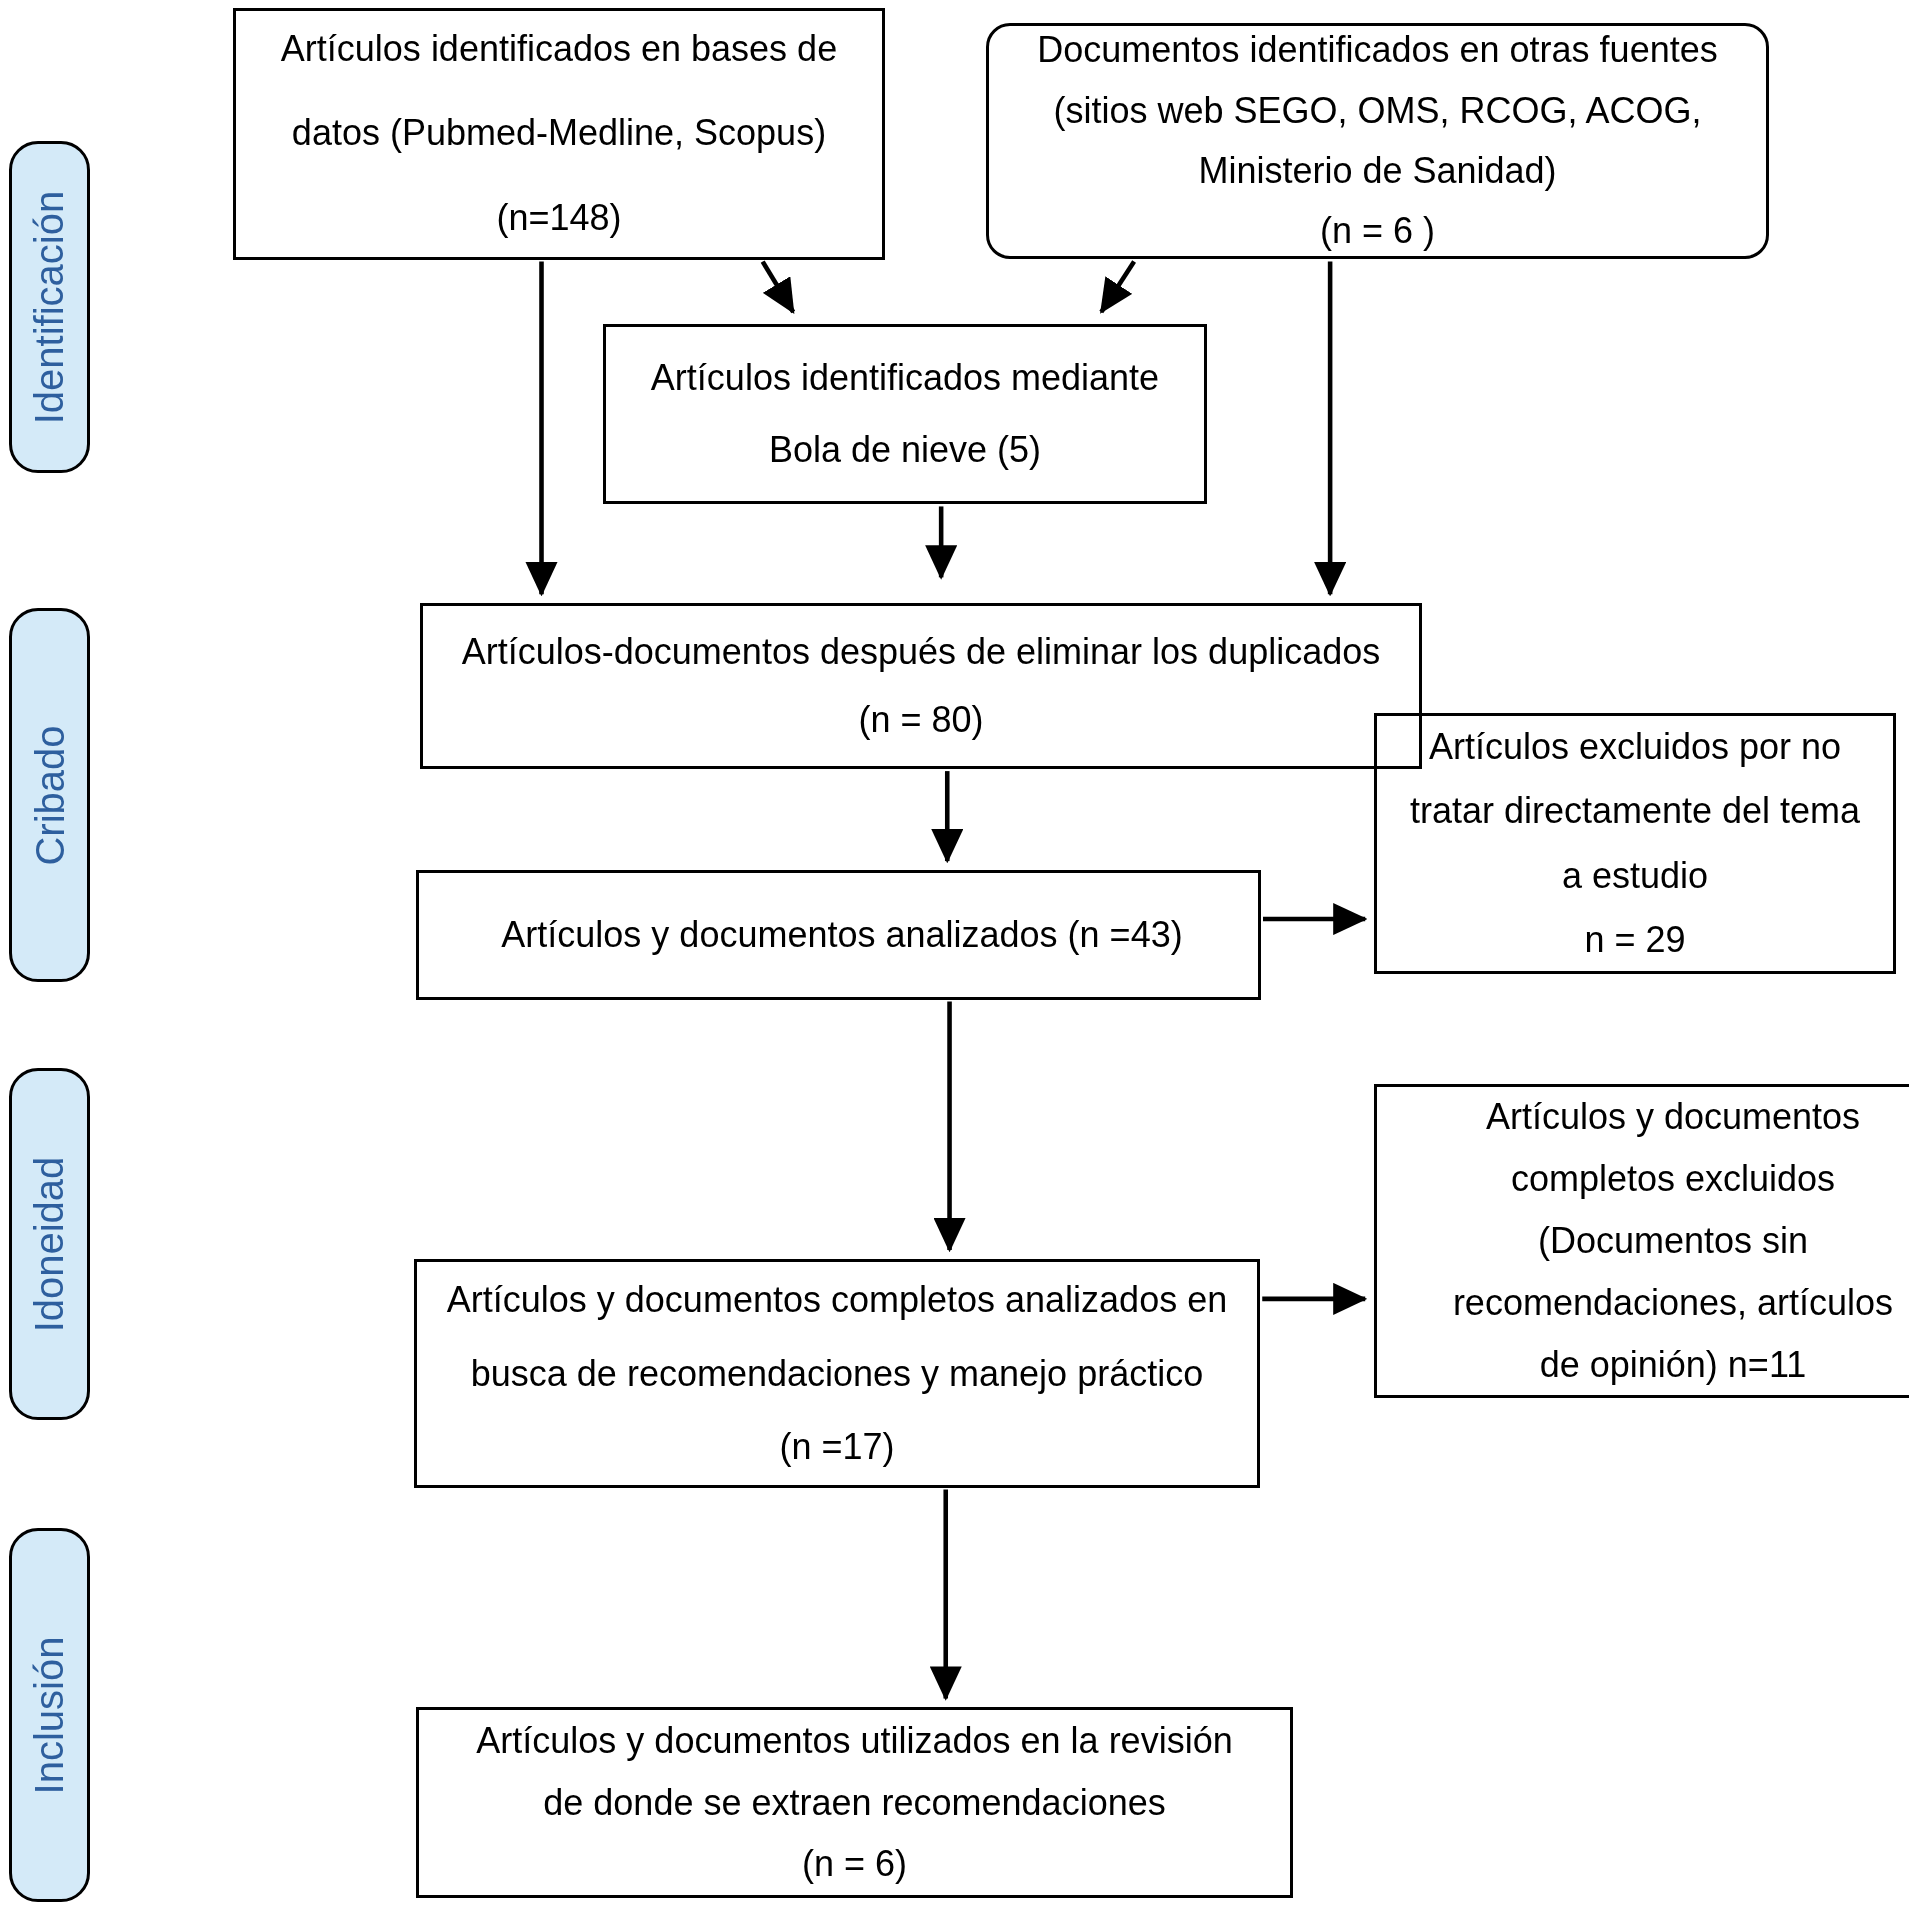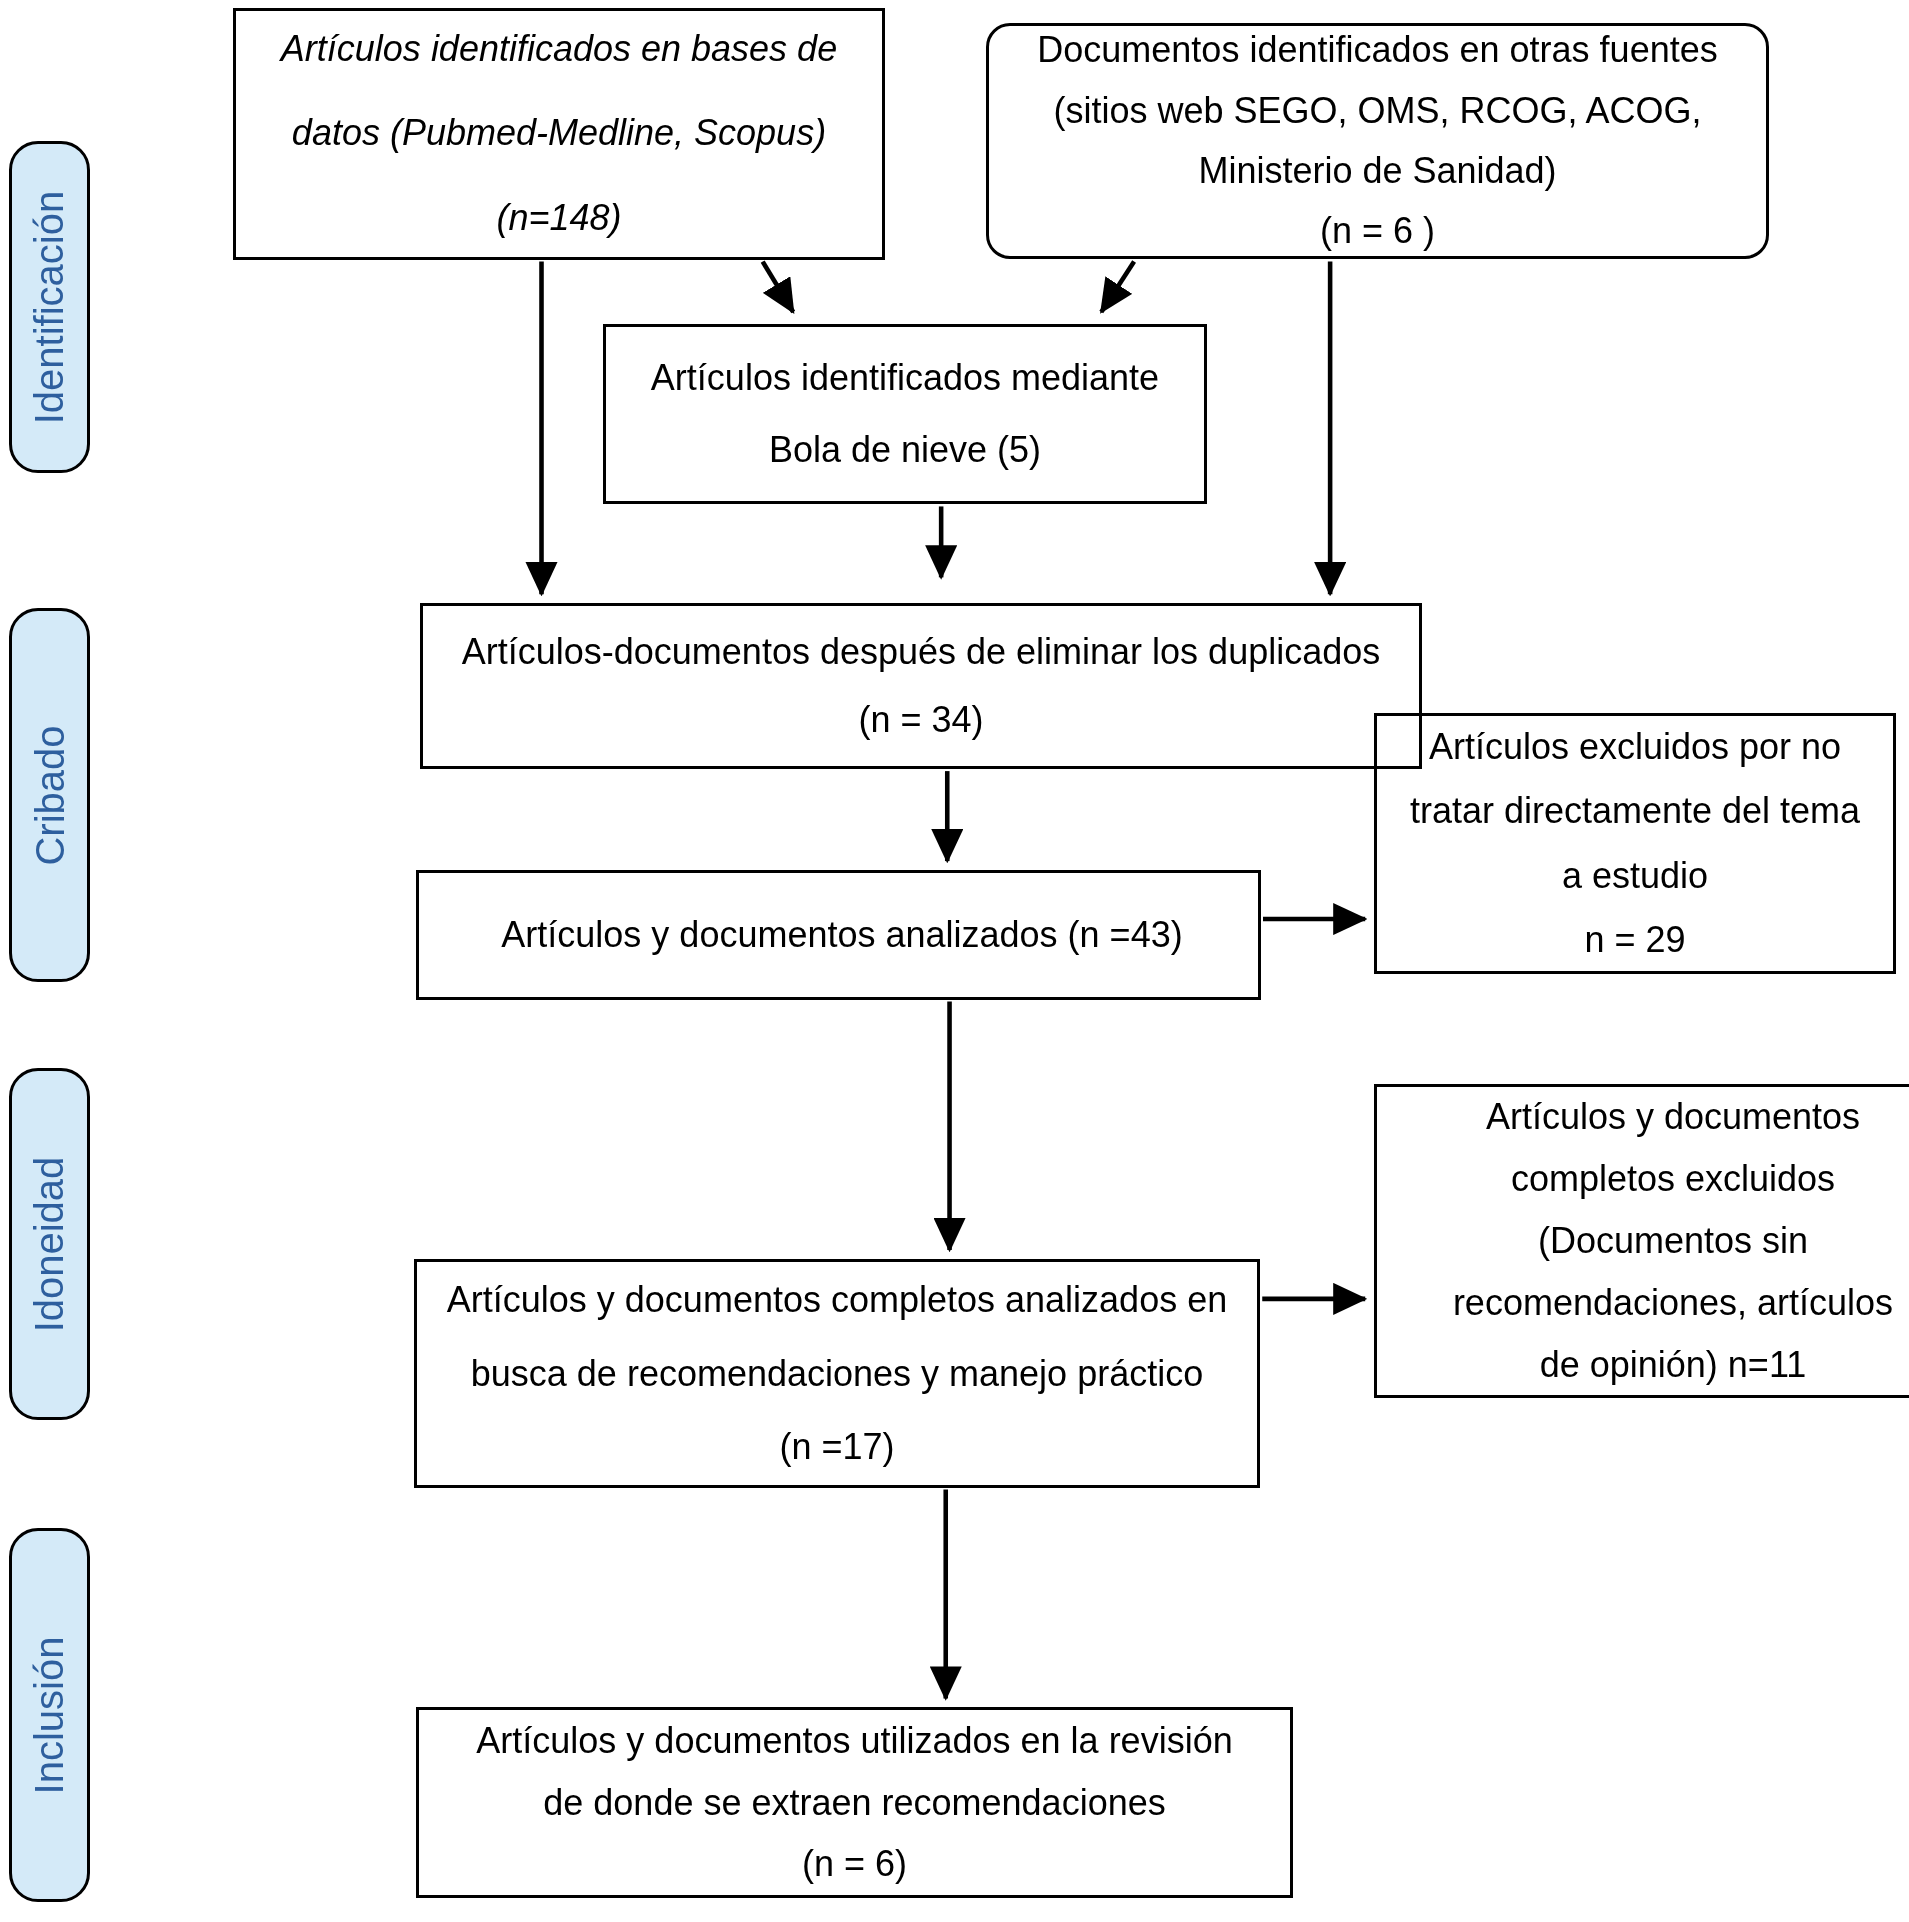--- a/index.html
+++ b/index.html
@@ -50,21 +50,21 @@
   .lh-a{line-height:2.35;}
   .lh-b{line-height:1.68;}
   .lh-c{line-height:2.0;}
   .lh-d{line-height:1.9;}
   .lh-f{line-height:1.78;text-align:center;}
   .lh-g{line-height:2.05;}
   .lh-h{line-height:1.72;}
   .lh-i{line-height:1.72;}
   .lh-e{line-height:1.4;}
   
-  #box-db        {left:233px;  top:7.6px;   width:652px;  height:252px;font-style:italic;}
+  #box-db        {left:233px;  top:7.6px;   width:652px;  height:252px;}
   #box-other     {left:986px; top:23px;   width:783px; height:236px;border-radius:24px;}
   #box-snowball  {left:603px;  top:324px;  width:604px;  height:180px;}
   #box-dedup     {left:420px;  top:603px;  width:1002px; height:166px;}
   #box-screened  {left:416px;  top:870px; width:845px; height:130px;padding-left:7px;}
   #box-excl-screen{left:1374px;top:713px;  width:522px;  height:261px;}
   #box-fulltext  {left:414px;  top:1259px; width:846px; height:229px;}
   #box-excl-full {left:1374px; top:1073px; width:598px;  height:314px;margin-top:11px;}
   #box-included  {left:416px;  top:1707px; width:877px; height:191px;}
   
   #stage-identificacion{top:141px;  height:332px;}
@@ -110,21 +110,21 @@
 (n = 6 )</div>
   </div>
 
   <div class="fbox" id="box-snowball">
     <div class="txt lh-c">Artículos identificados mediante
 Bola de nieve (5)</div>
   </div>
 
   <div class="fbox" id="box-dedup">
     <div class="txt lh-d">Artículos-documentos después de eliminar los duplicados
-(n = 34)</div>
+(n = 80)</div>
   </div>
 
   <div class="fbox" id="box-excl-screen">
     <div class="txt lh-f">Artículos excluidos por no
 tratar directamente del tema
 a estudio
 n = 29</div>
   </div>
 
   <div class="fbox" id="box-screened">

